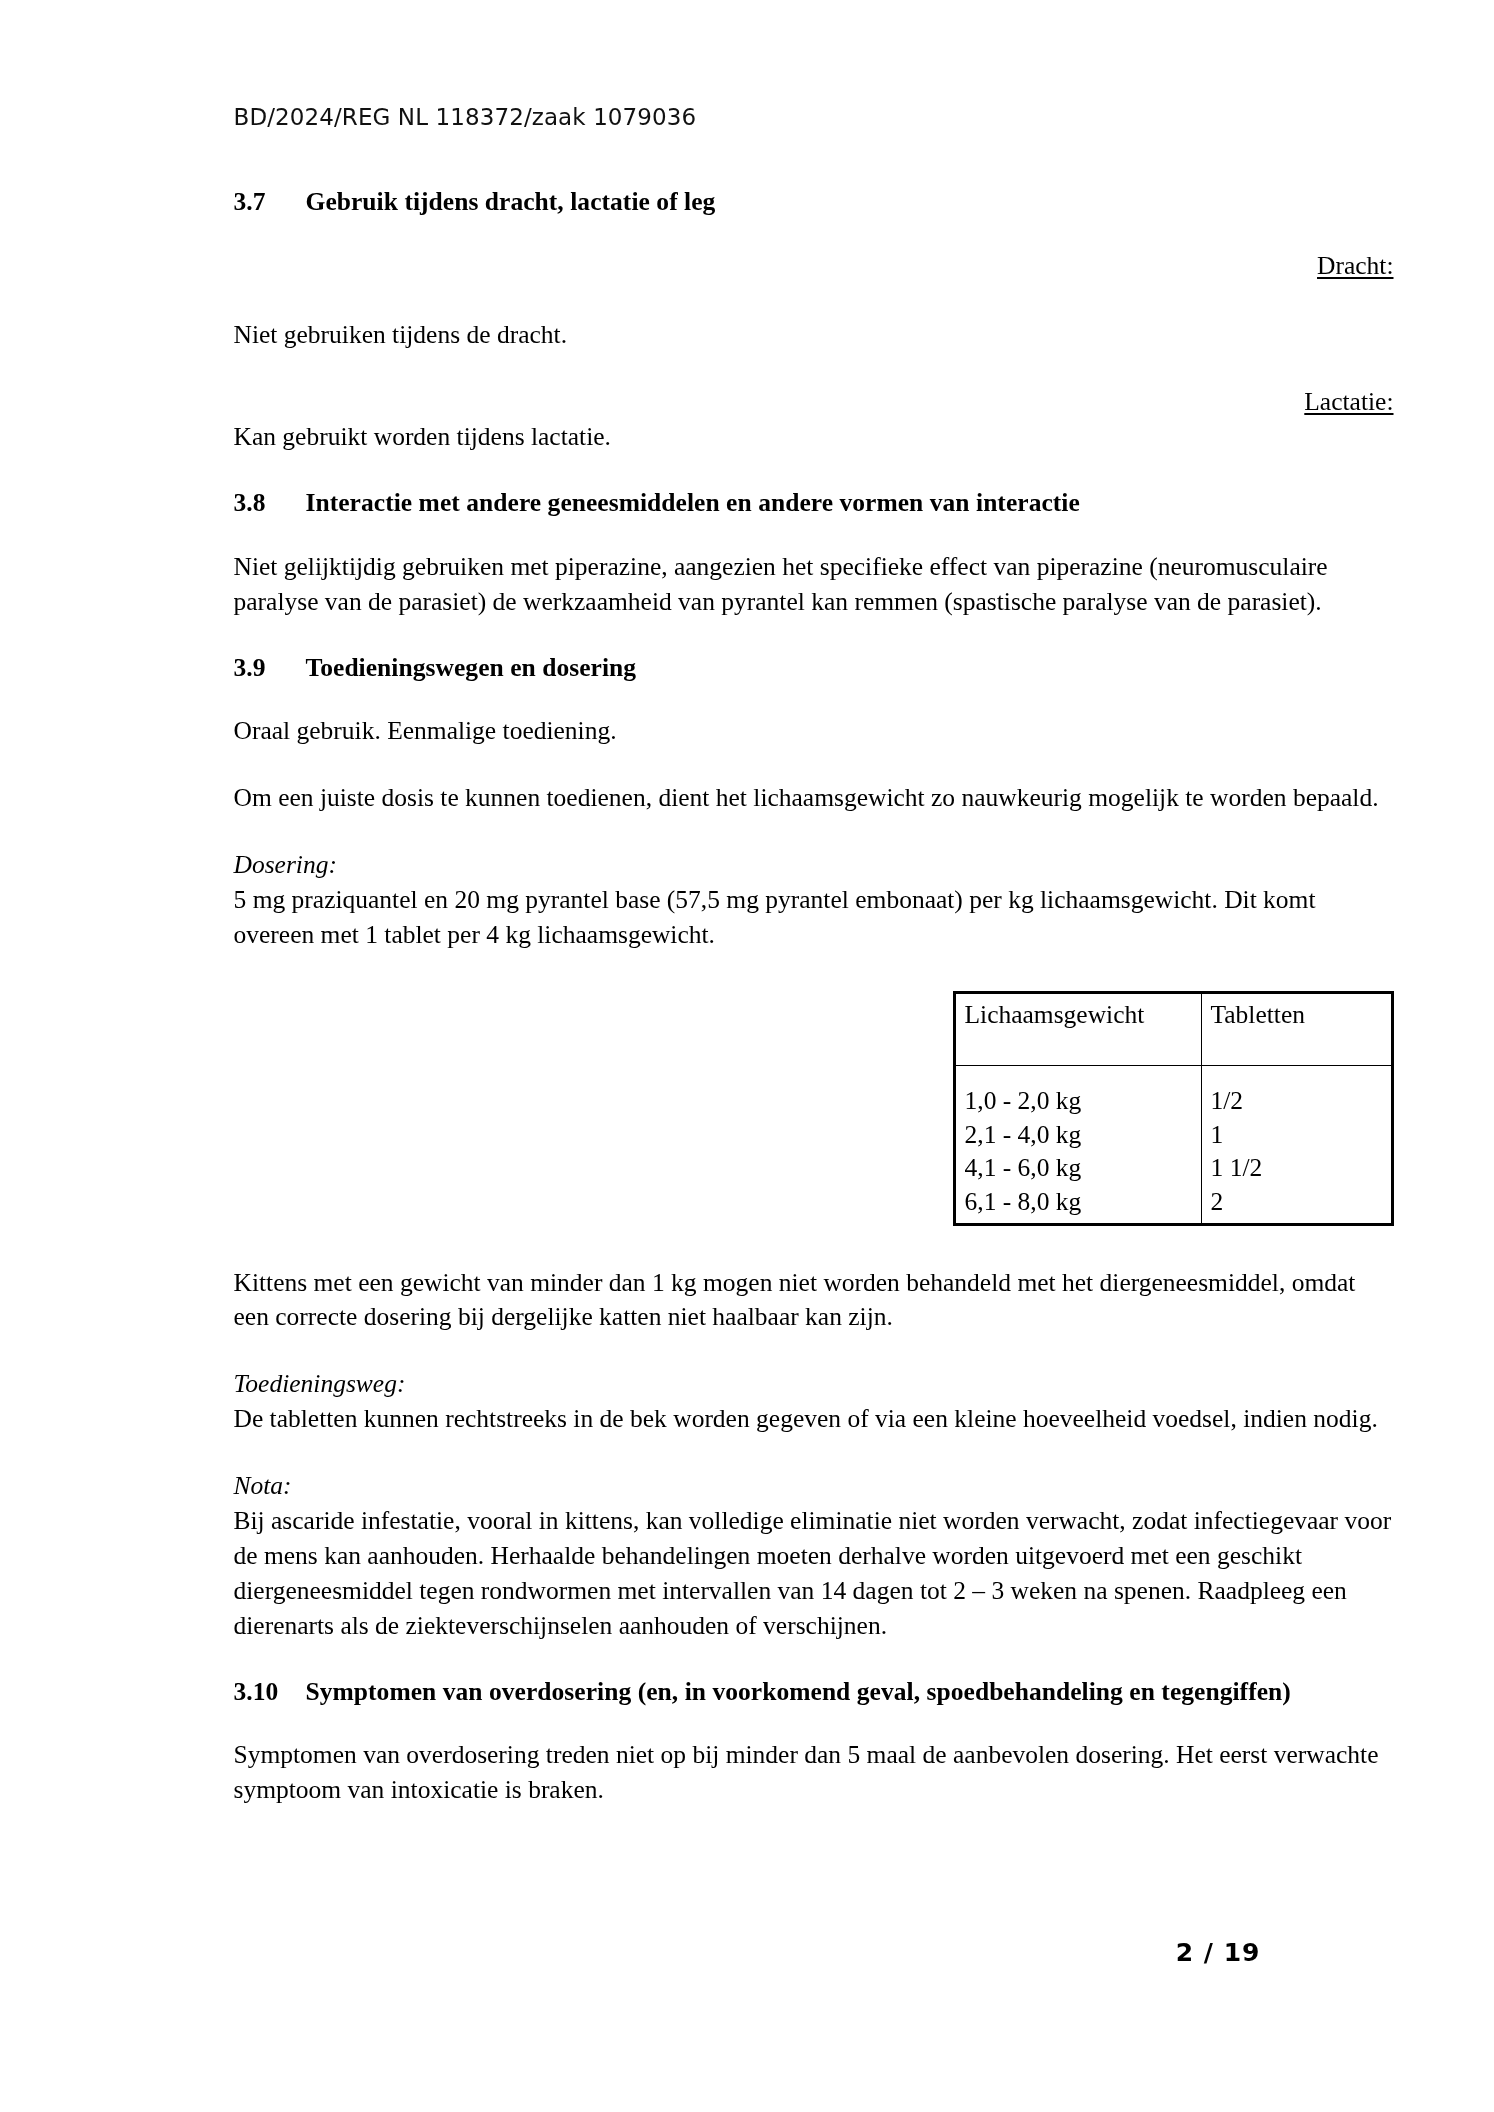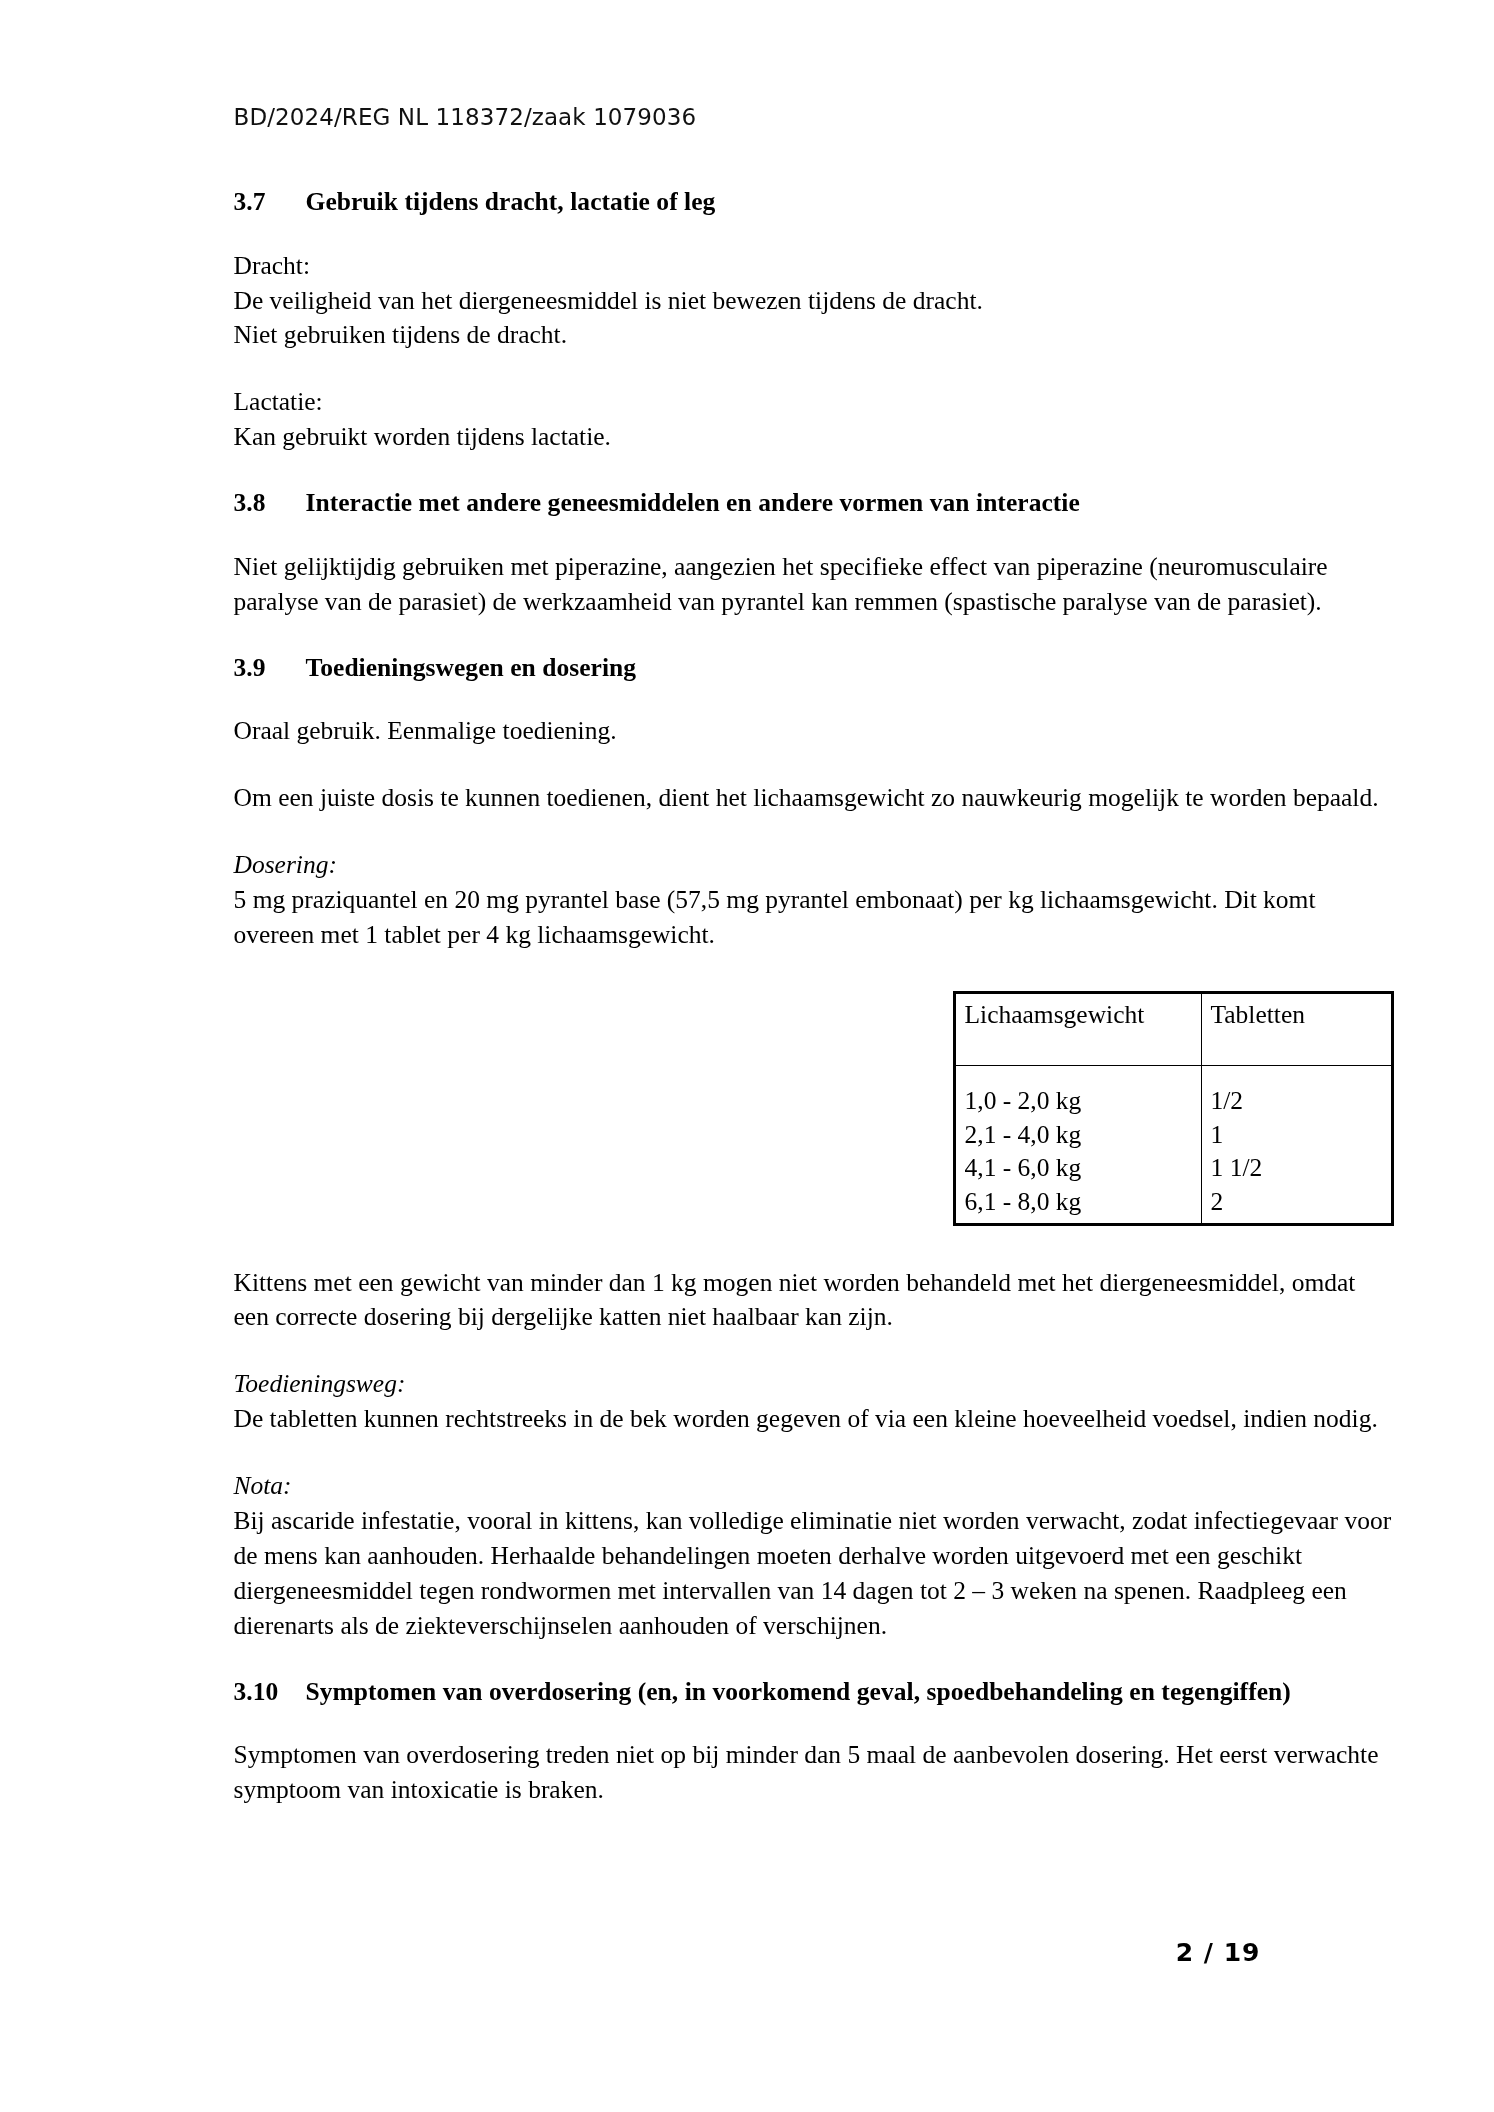--- a/index.html
+++ b/index.html
@@ -52,21 +52,23 @@
   }
   .section-heading.wide .sec-num { width: 72px; }
 
   
   p.body {
     font-size: 25.5px;
     line-height: 1.37;
     margin: 0 0 32px 0;
   }
   .lead-underline {
+    text-decoration: underline;
     text-underline-offset: 3px;
+    text-align: right;
   }
   .lead-italic {
     font-style: italic;
   }
   .sub-block {
     font-size: 25.5px;
     line-height: 1.37;
     margin: 0 0 32px 0;
   }
   .sub-block .lead {
@@ -132,21 +134,21 @@
 
     <div class="doc-header">BD/2024/REG NL 118372/zaak 1079036</div>
 
     <div class="section-heading">
       <span class="sec-num">3.7</span>
       <span class="sec-title">Gebruik tijdens dracht, lactatie of leg</span>
     </div>
 
     <div class="sub-block">
       <span class="lead lead-underline">Dracht:</span>
-      <span>De veiligheid van het diergeneesmiddel is niet bewezen tijdens de dracht.</span><br>
+      <br>
       <span>Niet gebruiken tijdens de dracht.</span>
     </div>
 
     <div class="sub-block">
       <span class="lead lead-underline">Lactatie:</span>
       <span>Kan gebruikt worden tijdens lactatie.</span>
     </div>
 
     <div class="section-heading">
       <span class="sec-num">3.8</span>

